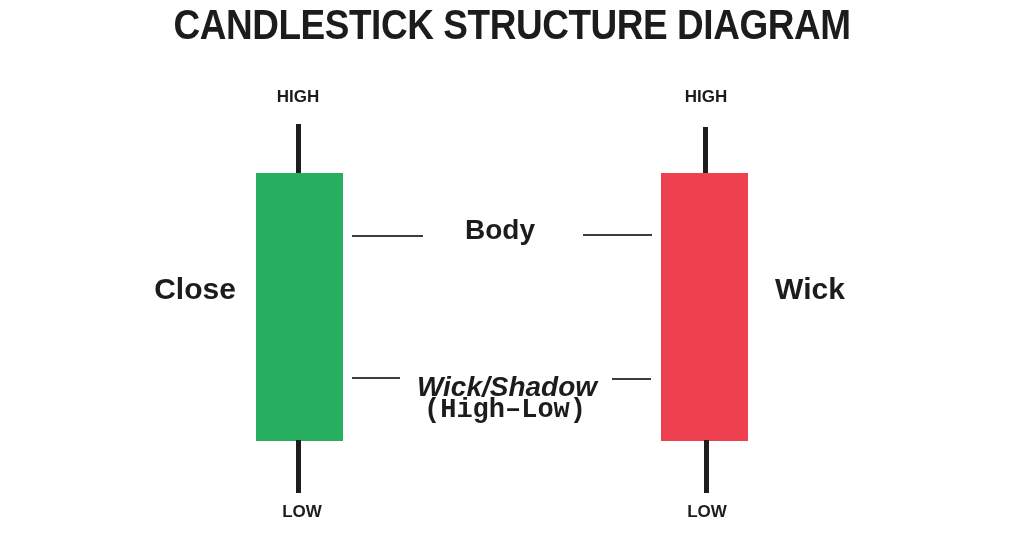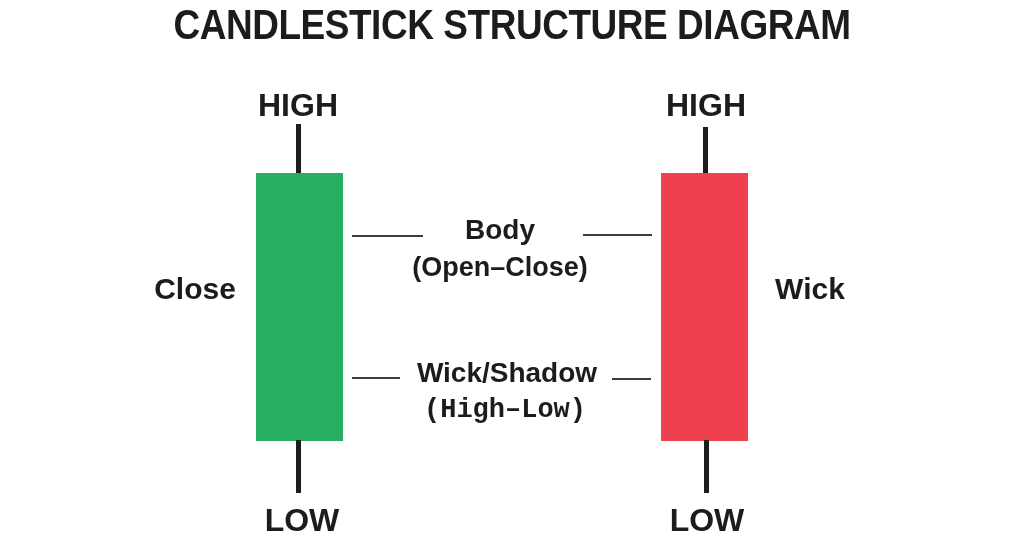--- a/index.html
+++ b/index.html
@@ -27,21 +27,21 @@
     letter-spacing: -0.5px;
     transform: scaleX(0.88);
     transform-origin: 50% 50%;
     white-space: nowrap;
     color: var(--text, #1c1c1c);
   }
   .extreme-label {
     position: absolute;
     width: 120px;
     text-align: center;
-    font-size: 32px;
+    font-size: 17px;
     font-weight: bold;
   }
   .side-label {
     position: absolute;
     width: 110px;
     text-align: center;
     font-size: 30px;
     font-weight: bold;
   }
   .wick {
@@ -88,20 +88,19 @@
   <div class="extreme-label" style="left:646px; top:87px;">HIGH</div>
   <div class="wick" style="left:703px; top:127px; height:47px;"></div>
   <div class="candle-body body-bearish"></div>
   <div class="wick" style="left:704px; top:440px; height:53px;"></div>
   <div class="extreme-label" style="left:647px; top:502px;">LOW</div>
   <div class="side-label" style="left:755px; top:272px;">Wick</div>
 
   <div class="callout" style="left:352px; top:235px; width:71px;"></div>
   <div class="callout" style="left:583px; top:234px; width:69px;"></div>
   <div class="anno anno-main" style="left:400px; top:214px; width:200px;">Body</div>
-  <div class="anno anno-sub" style="left:375px; top:252px; width:250px;">(Open–Close)</div>
 
   <div class="callout" style="left:352px; top:377px; width:48px;"></div>
   <div class="callout" style="left:612px; top:378px; width:39px;"></div>
-  <div class="anno anno-main" style="left:382px; top:357px; width:250px;">Wick/Shadow</div>
+  <div class="anno anno-main" style="left:382px; top:371px; width:250px;font-style:italic;">Wick/Shadow</div>
   <div class="anno anno-sub" style="left:380px; top:395px; width:250px;font-family:Liberation Mono, monospace;">(High–Low)</div>
 
 </div>
 
 </body></html>

